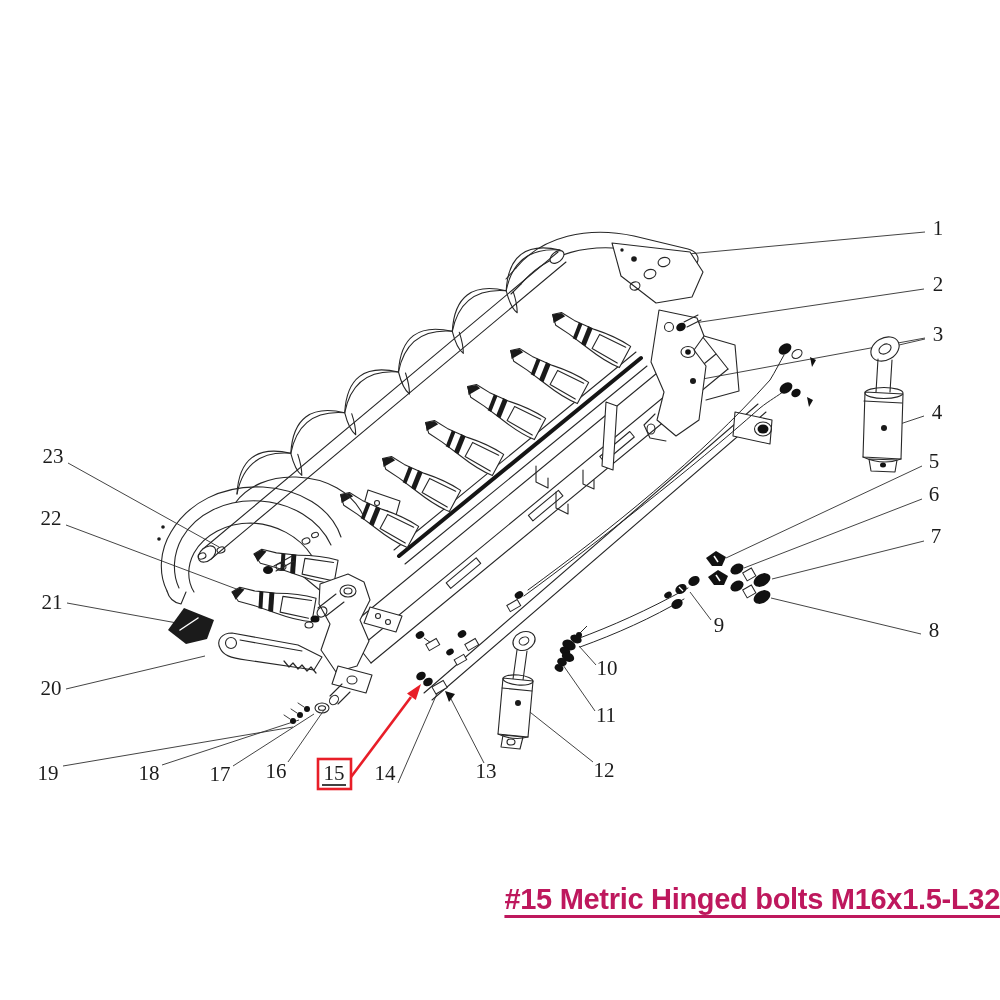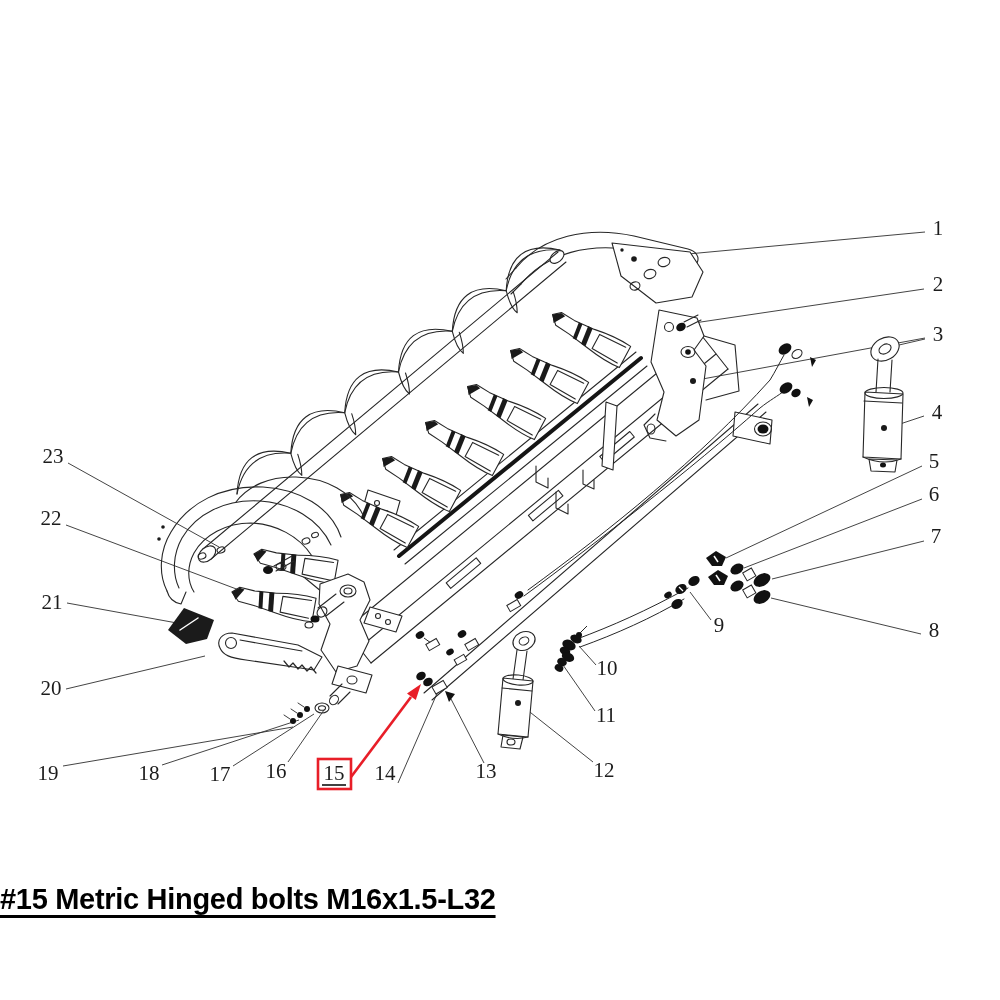--- a/index.html
+++ b/index.html
@@ -1,21 +1,21 @@
 <!DOCTYPE html>
 <html><head>
 <meta charset="utf-8">
 <style>
   html,body{margin:0;padding:0;background:#fff;}
   .page{position:relative;width:1000px;height:1000px;background:#fff;overflow:hidden;
         font-family:"Liberation Sans",sans-serif;}
   svg{position:absolute;left:0;top:0;}
   svg text{font-family:"Liberation Serif","DejaVu Serif",serif;font-size:21px;fill:#1c1c1c;}
-  .caption{position:absolute;left:0;top:883px;width:100%;text-align:left;
-           font-family:"Liberation Sans",sans-serif;font-size:29px;font-weight:700;color:#000000;
+  .caption{position:absolute;left:0;top:883px;width:100%;text-align:right;
+           font-family:"Liberation Sans",sans-serif;font-size:29px;font-weight:700;color:#be185d;
            text-decoration:underline;text-decoration-thickness:3px;text-underline-offset:6px;
            letter-spacing:-0.3px;}
 </style>
 </head>
 <body>
 
 <div class="page">
 <svg width="1000" height="1000" viewBox="0 0 1000 1000">
 
   <defs>

